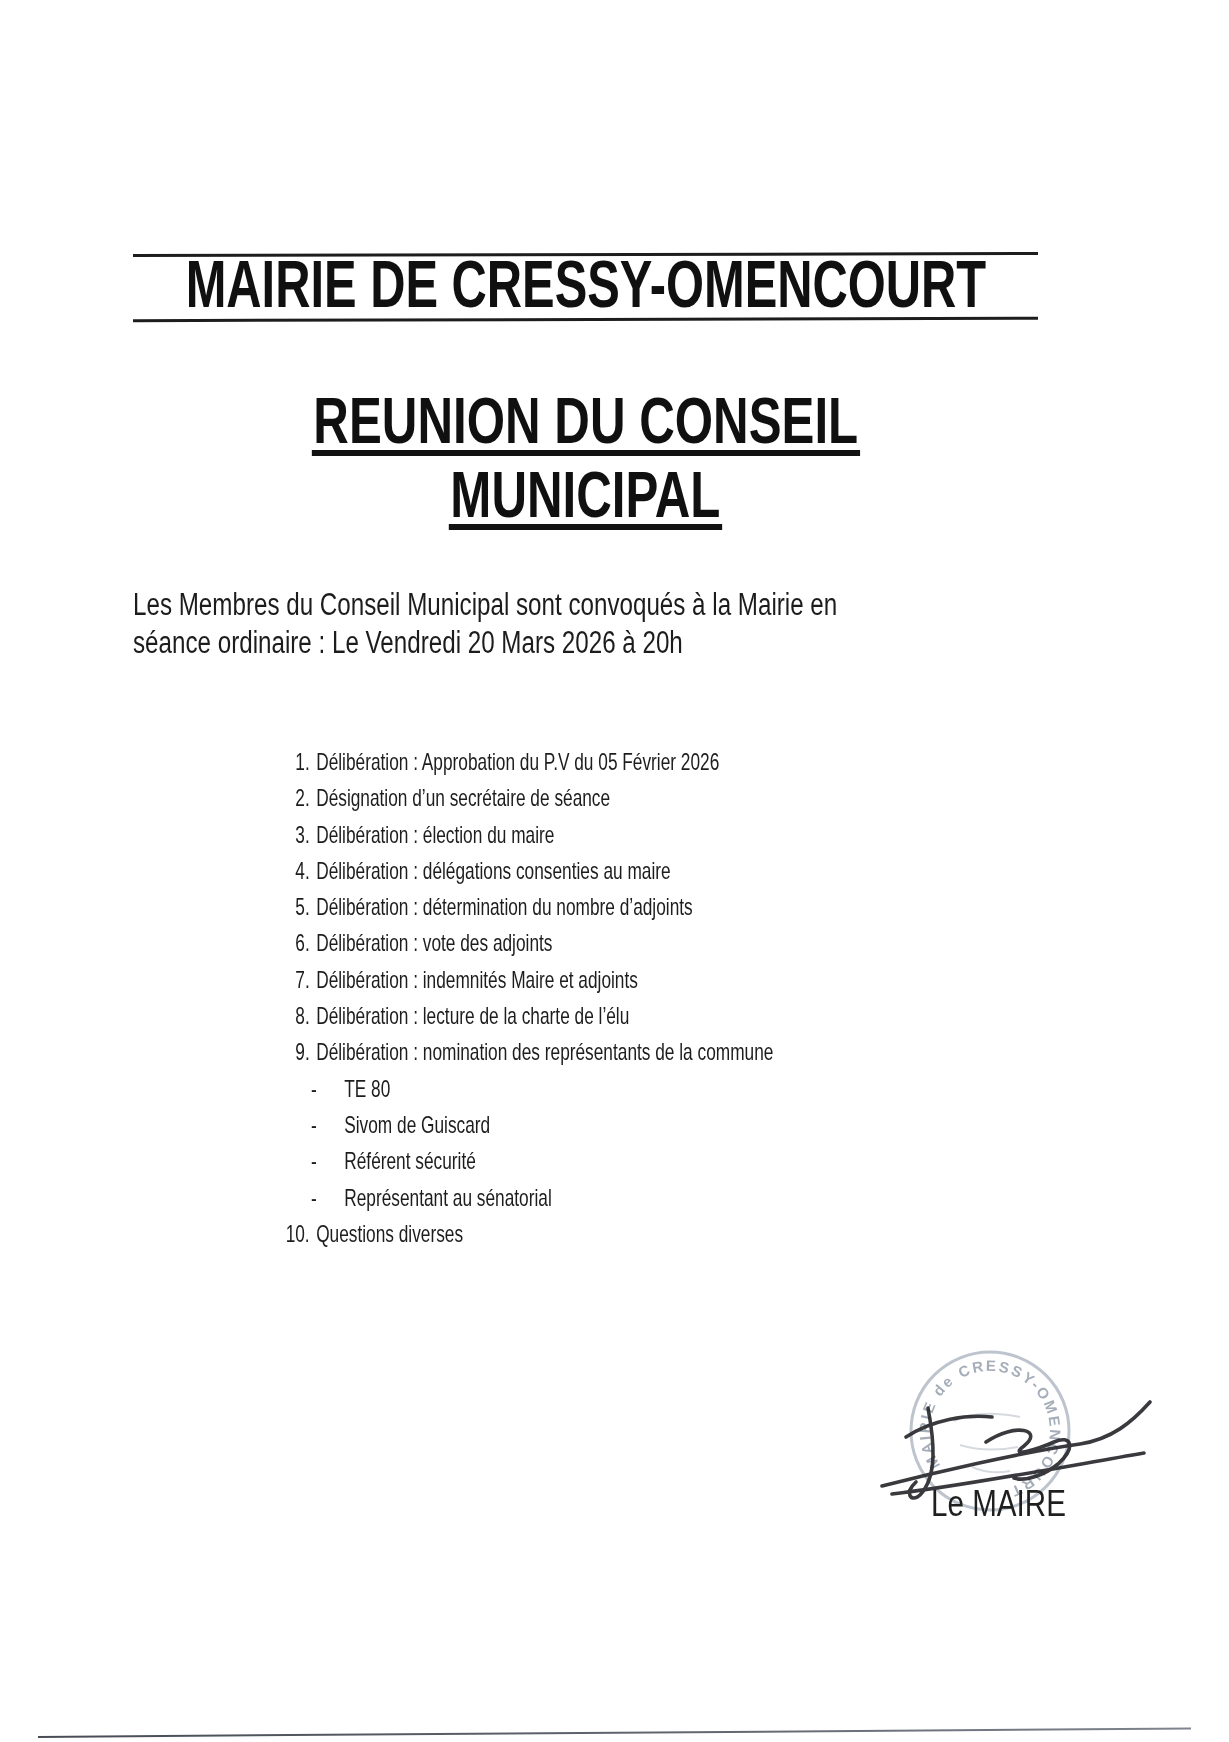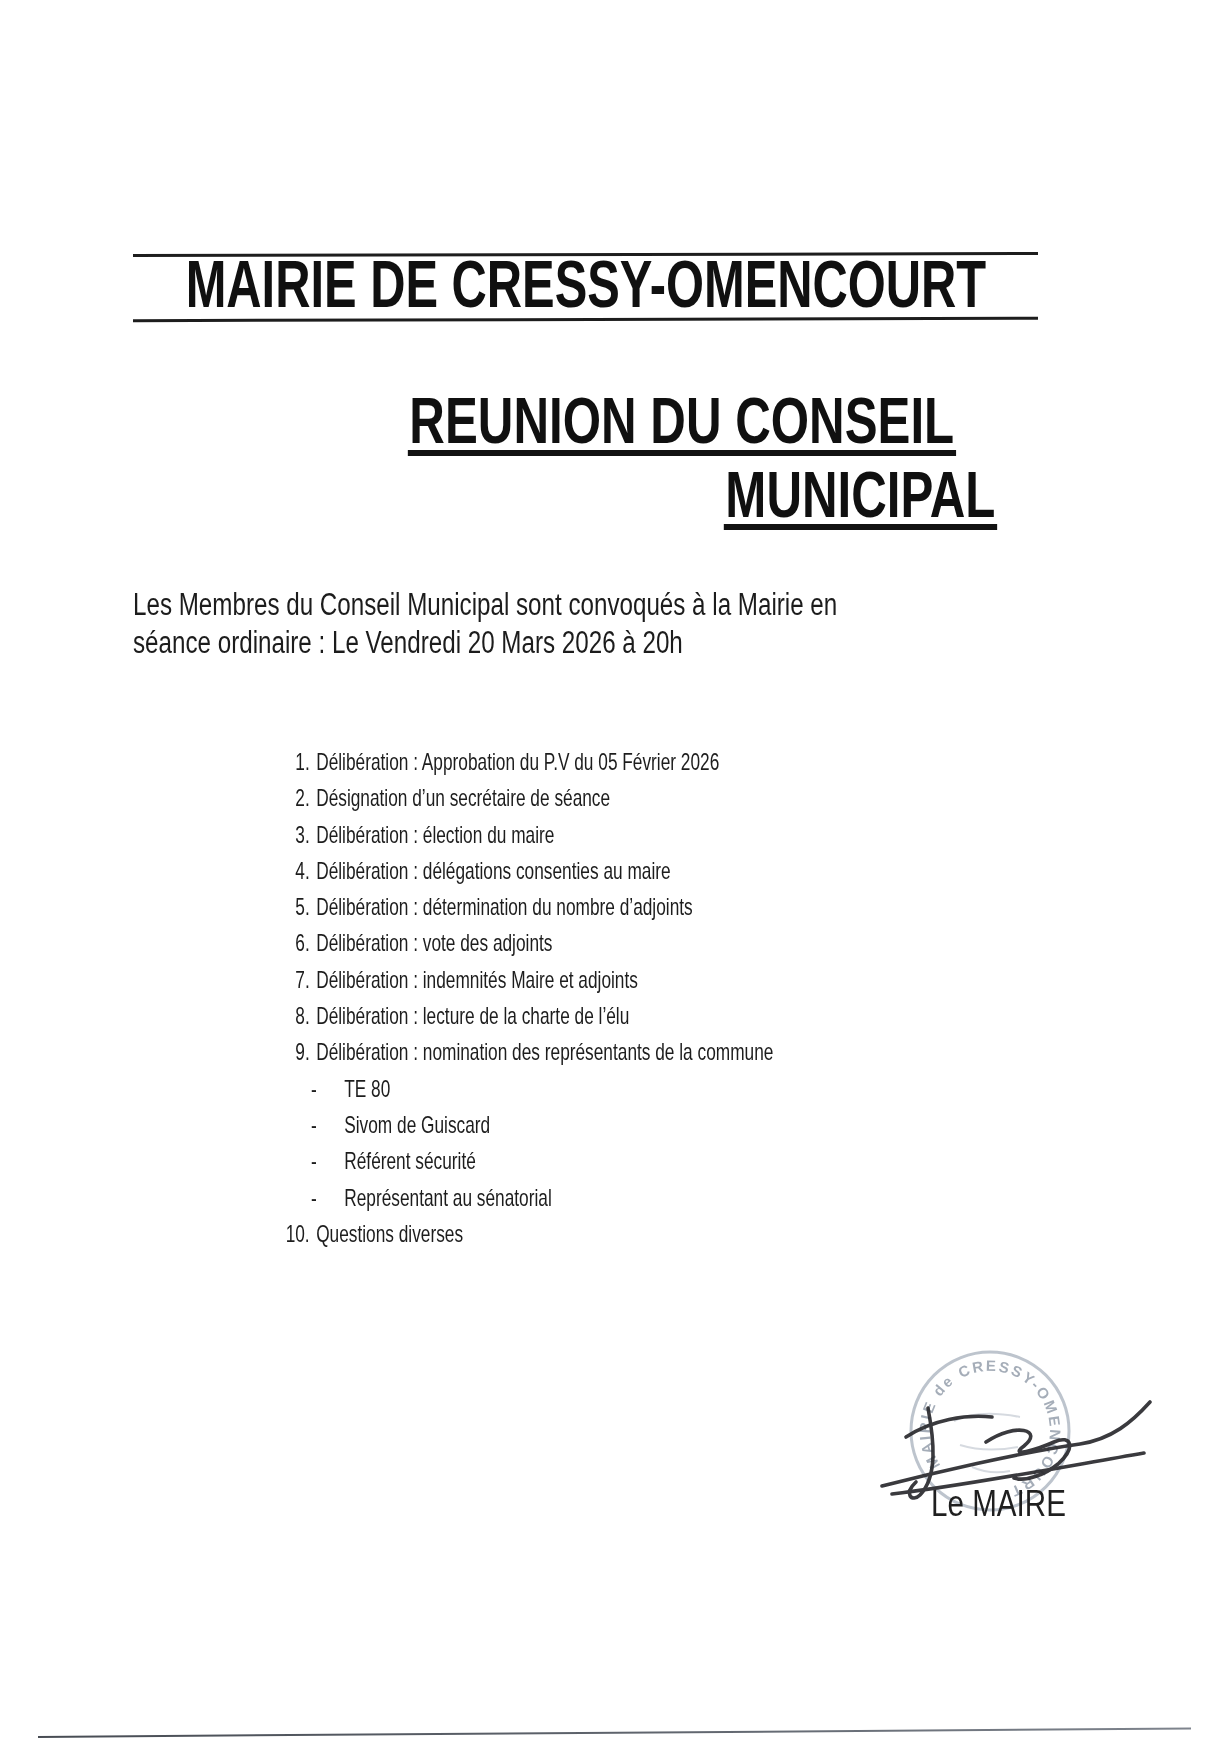--- a/index.html
+++ b/index.html
@@ -19,21 +19,21 @@
   .hdr-rule-top{top:253px;transform:rotate(-0.12deg);}
   .hdr-rule-bottom{top:318px;transform:rotate(-0.15deg);}
   .hdr{
     position:absolute;left:95px;top:250px;width:905px;height:68px;
     display:flex;align-items:center;justify-content:center;
     font-size:66px;font-weight:bold;color:#101010;letter-spacing:0px;
   }
   .hdr .cx{transform:scaleX(0.74);transform-origin:50% 50%;}
 
   
-  .doc-title{position:absolute;left:95px;top:384px;width:905px;text-align:right;
+  .doc-title{position:absolute;left:95px;top:384px;width:905px;text-align:center;
     font-size:64px;font-weight:bold;color:#101010;}
   .title-line{
     display:inline-block;transform:scaleX(0.77);transform-origin:50% 50%;
     white-space:nowrap;line-height:56px;border-bottom:6px solid #121212;
     padding:0 2px 1px 2px;
   }
   .title-line2{margin-top:4px;}
 
   
   .intro{

